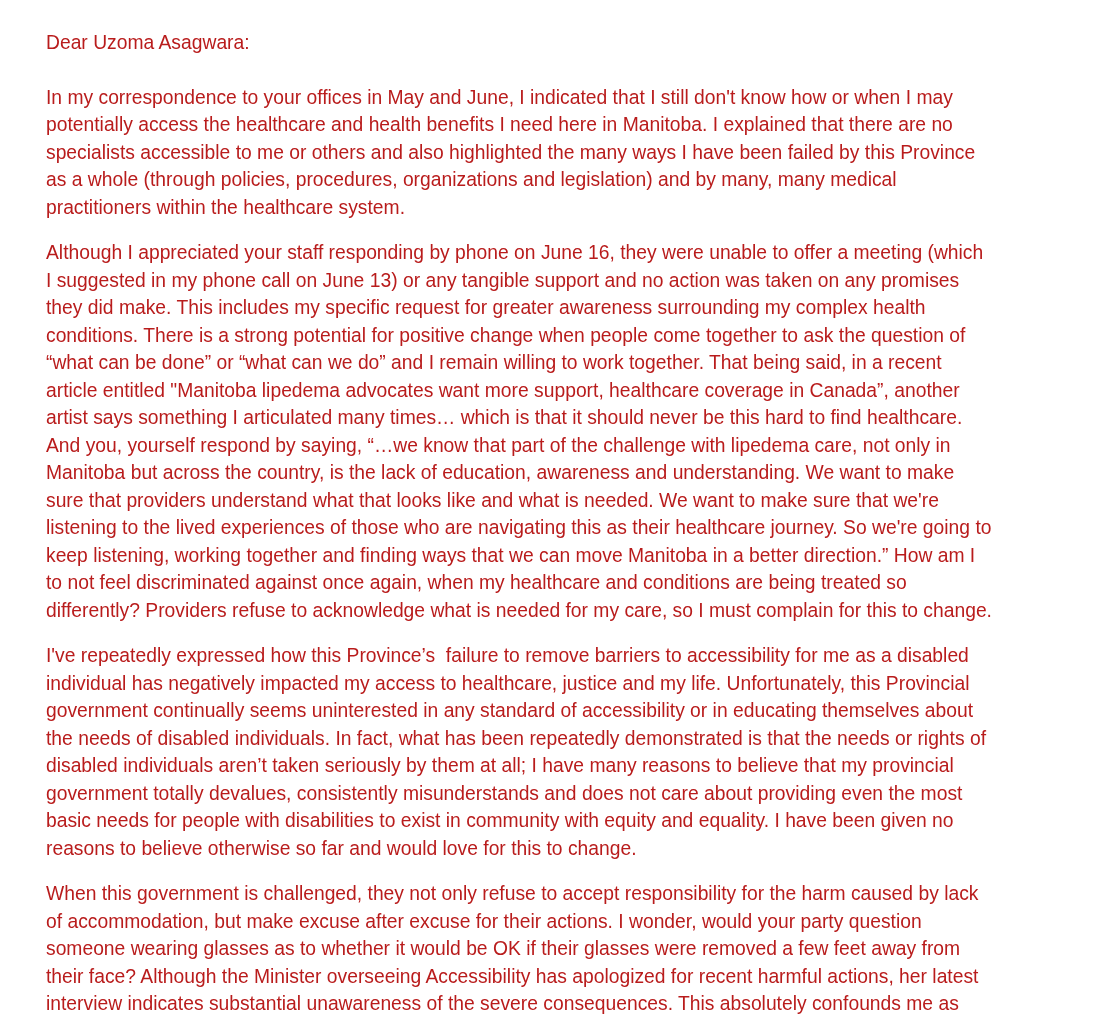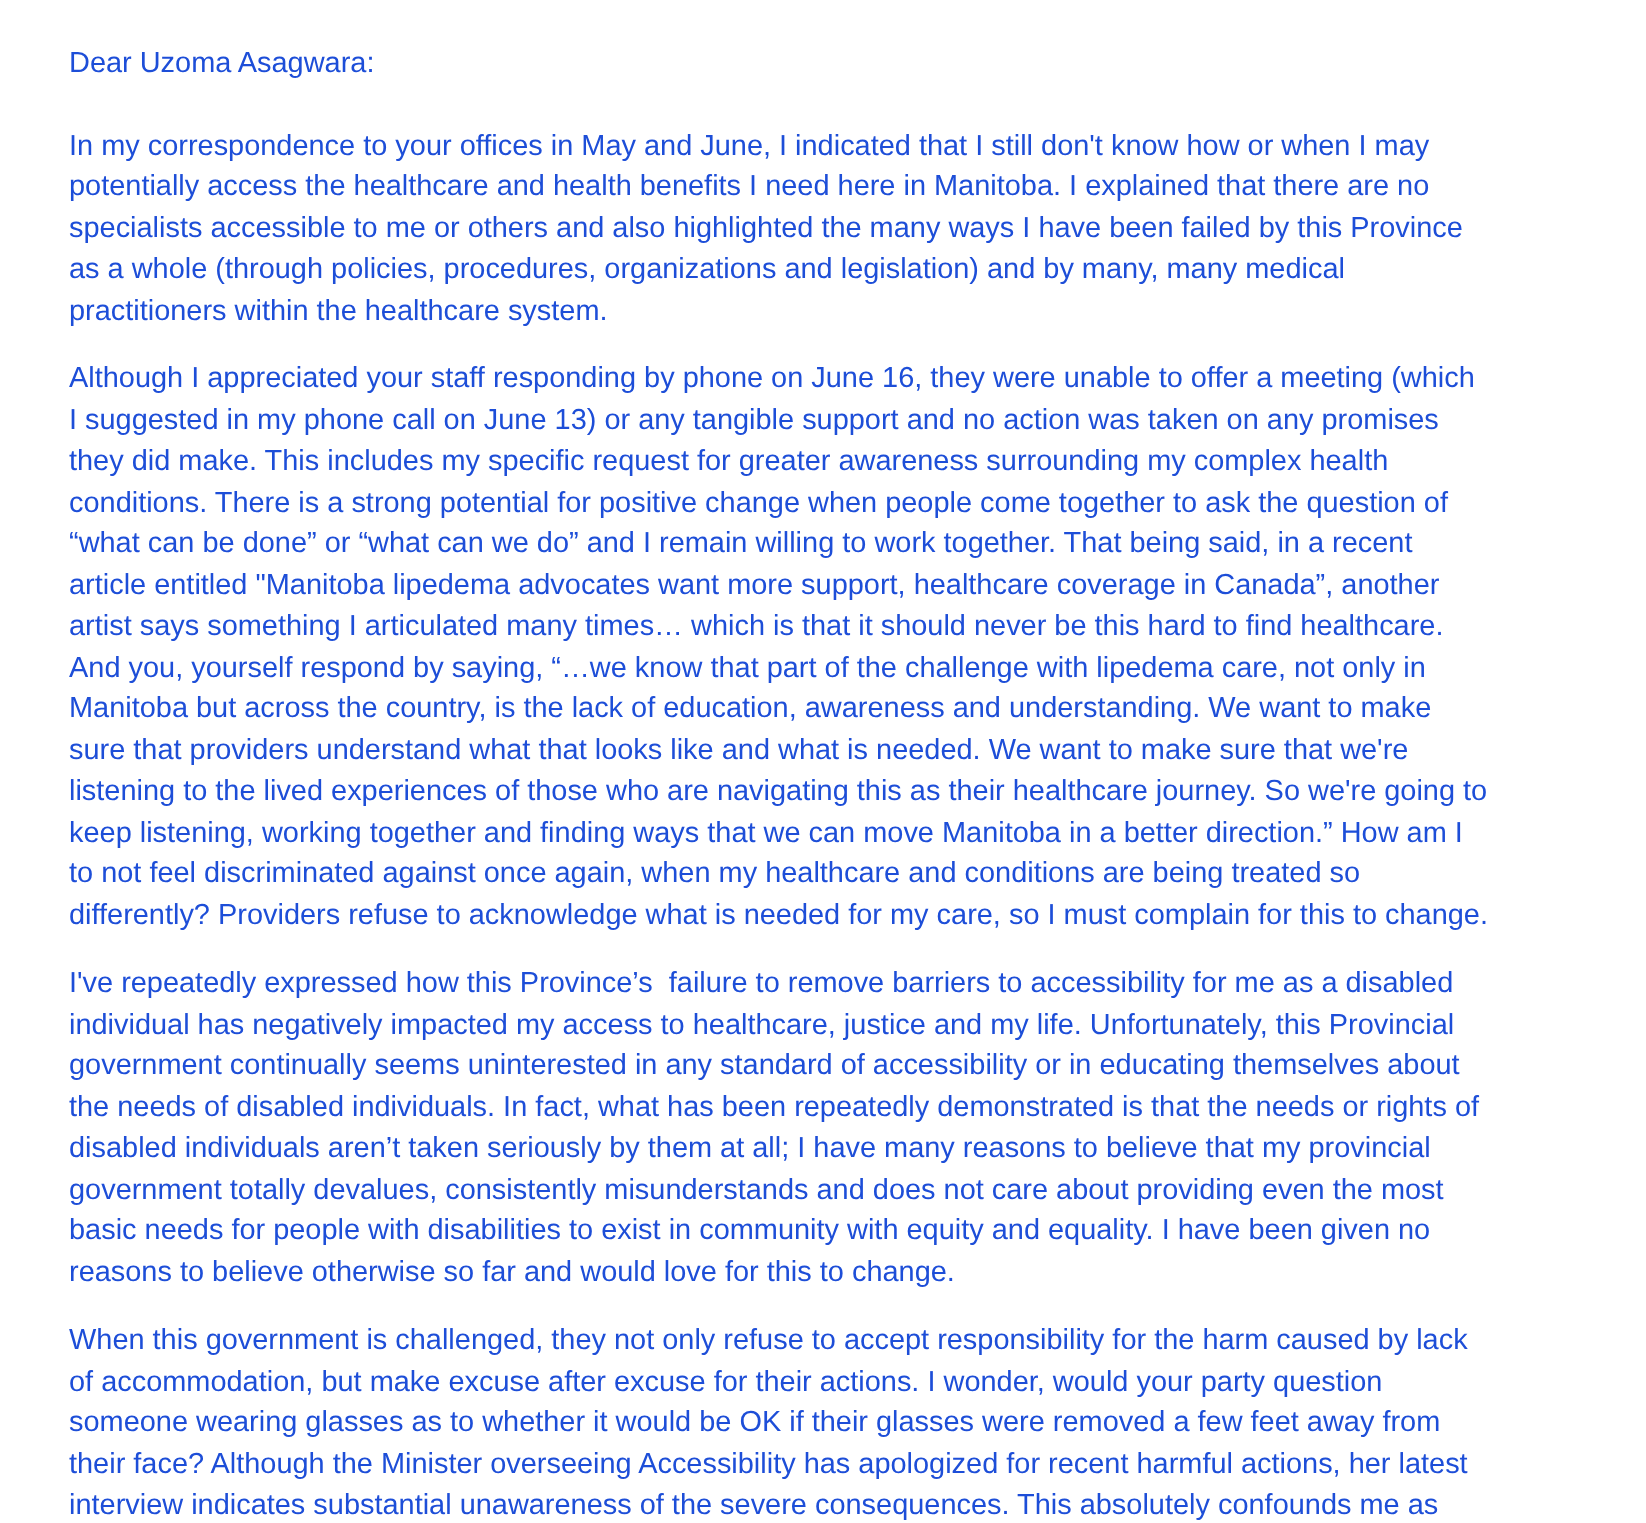--- a/index.html
+++ b/index.html
@@ -11,21 +11,21 @@
     position: relative;
     width: 1097px;
     height: 1015px;
     overflow: hidden;
     background: #ffffff;
     box-sizing: border-box;
     padding: 29px 30px 0 46px;
     font-family: "Liberation Sans", "DejaVu Sans", sans-serif;
     font-size: 19.3px;
     line-height: 27.5px;
-    color: #1d4ed8;
+    color: #b91c1c;
     -webkit-font-smoothing: antialiased;
   }
   .salutation {
     margin: 0 0 27px 0;
     white-space: pre;
   }
   .para {
     margin: 0 0 18px 0;
     white-space: pre;
   }

